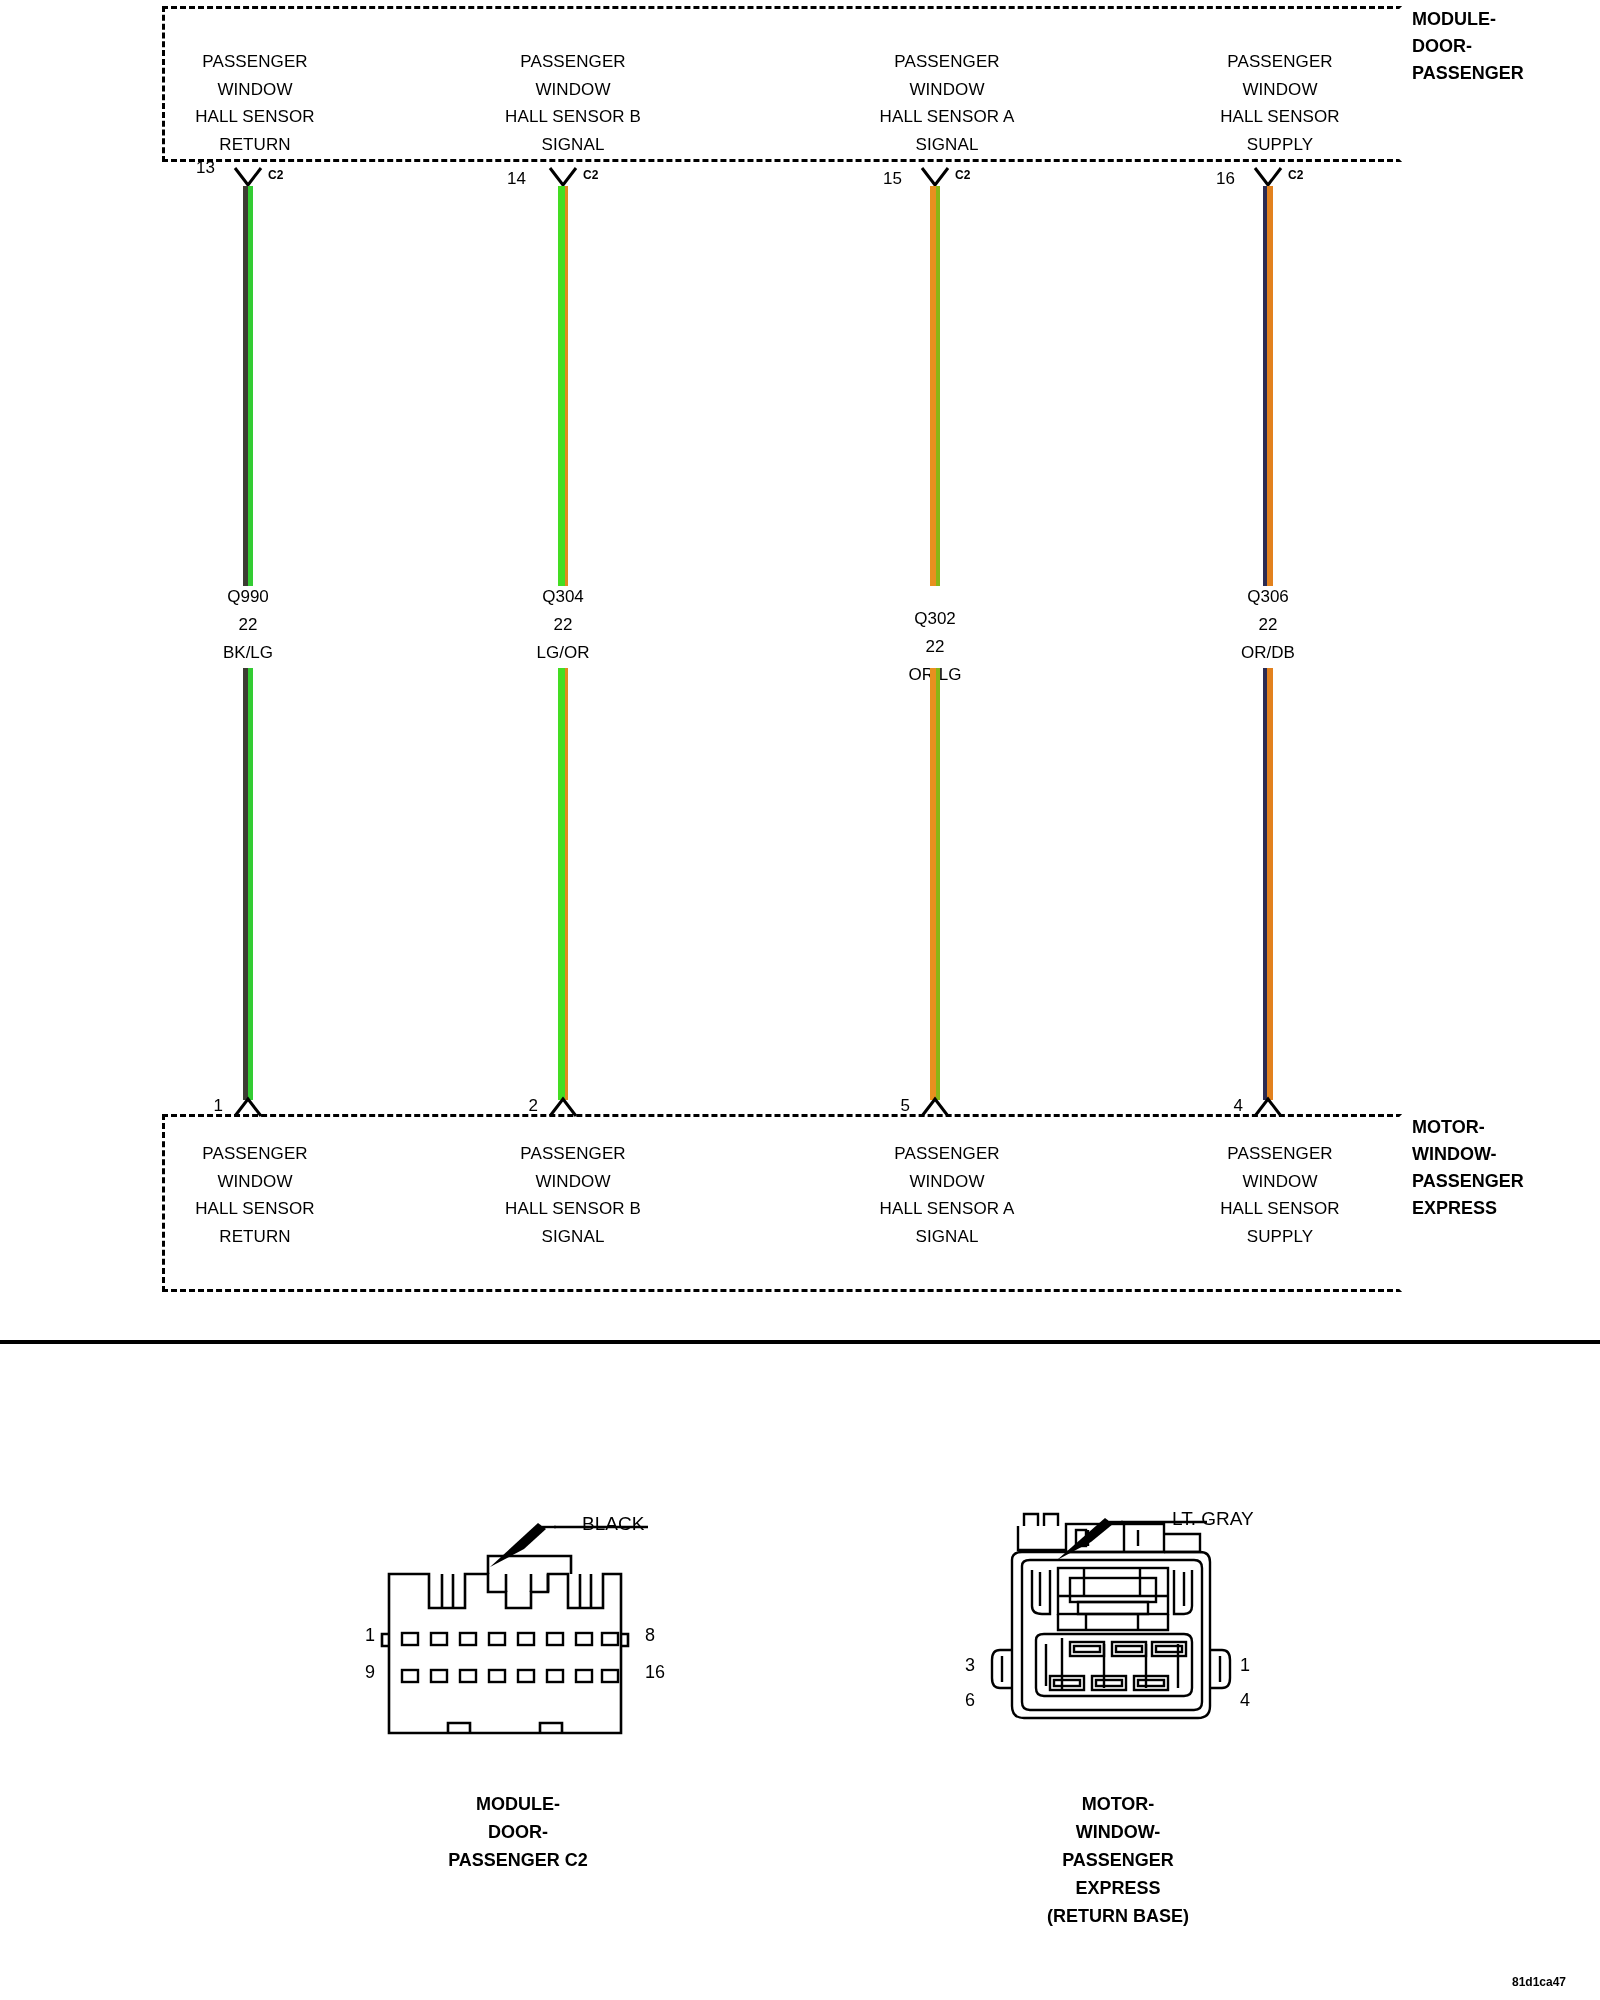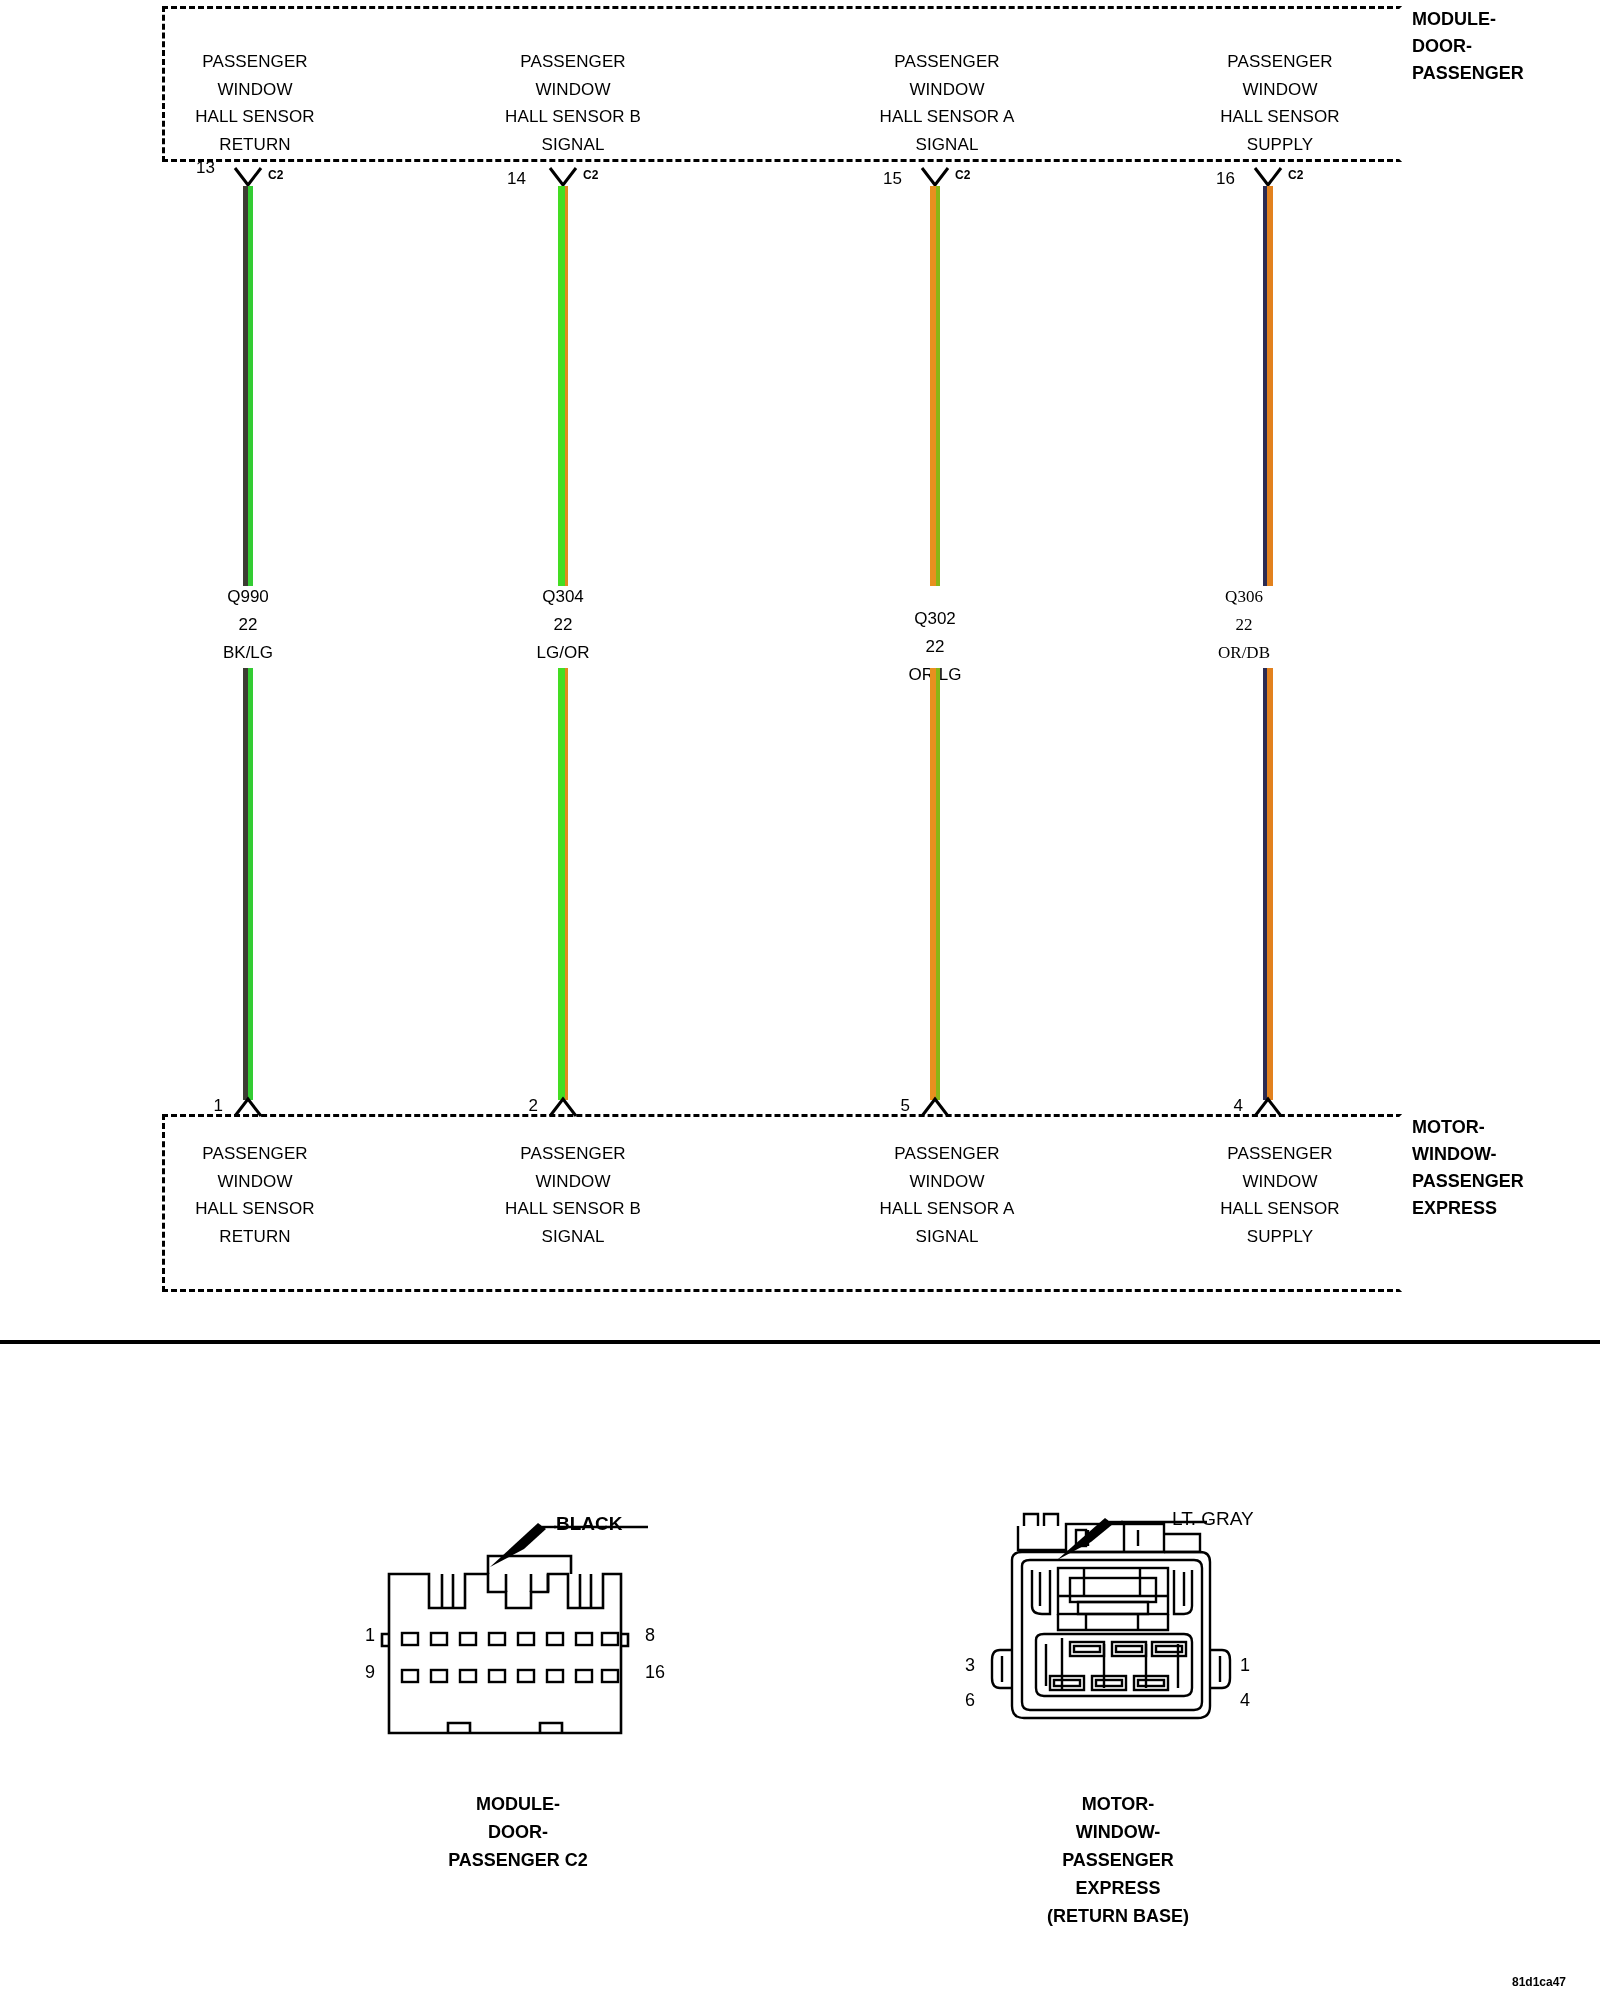--- a/index.html
+++ b/index.html
@@ -215,21 +215,21 @@
   <div class="wire-id" style="left:443px; top:583px; width:240px;">
     <span>Q304</span>
     <span>22</span>
     <span>LG/OR</span>
   </div>
   <div class="wire-id" style="left:815px; top:569px; width:240px;margin-top:36px;">
     <span>Q302</span>
     <span>22</span>
     <span>OR/LG</span>
   </div>
-  <div class="wire-id" style="left:1124px; top:583px; width:240px;font-family:Liberation Serif, serif;">
+  <div class="wire-id" style="left:1148px; top:583px; width:240px;">
     <span>Q306</span>
     <span>22</span>
     <span>OR/DB</span>
   </div>
 
   <div class="wire" style="left:243px; top:668px; height:432px;">
     <i style="left:0;   width:5px; background:#3c3c32;"></i>
     <i style="left:5px; width:5px; background:#33cc33;"></i>
   </div>
   <div class="wire" style="left:558px; top:668px; height:432px;">
@@ -342,21 +342,21 @@
       <rect x="188" y="150" width="16" height="12"></rect>
       <rect x="214" y="150" width="16" height="12"></rect>
     </g>
   </svg>
 
   <svg class="abs" style="left:490px; top:1515px;" width="180" height="60">
     <line x1="64" y1="12" x2="158" y2="12" stroke="#000" stroke-width="2.4"></line>
     <polygon points="0,52 34,34 56,14 48,8" fill="#000"></polygon>
     <line x1="52" y1="12" x2="66" y2="12" stroke="#000" stroke-width="2.4"></line>
   </svg>
-  <div class="callout-text" style="left:556px; top:1513px;font-weight:bold;">BLACK</div>
+  <div class="callout-text" style="left:582px; top:1513px;">BLACK</div>
 
   <div class="cpin" style="left:365px; top:1625px;">1</div>
   <div class="cpin" style="left:645px; top:1625px;">8</div>
   <div class="cpin" style="left:365px; top:1662px;">9</div>
   <div class="cpin" style="left:645px; top:1662px;">16</div>
 
   <div class="conn-caption" style="left:388px; top:1790px; width:260px;">
     <span>MODULE-</span>
     <span>DOOR-</span>
     <span>PASSENGER C2</span>

